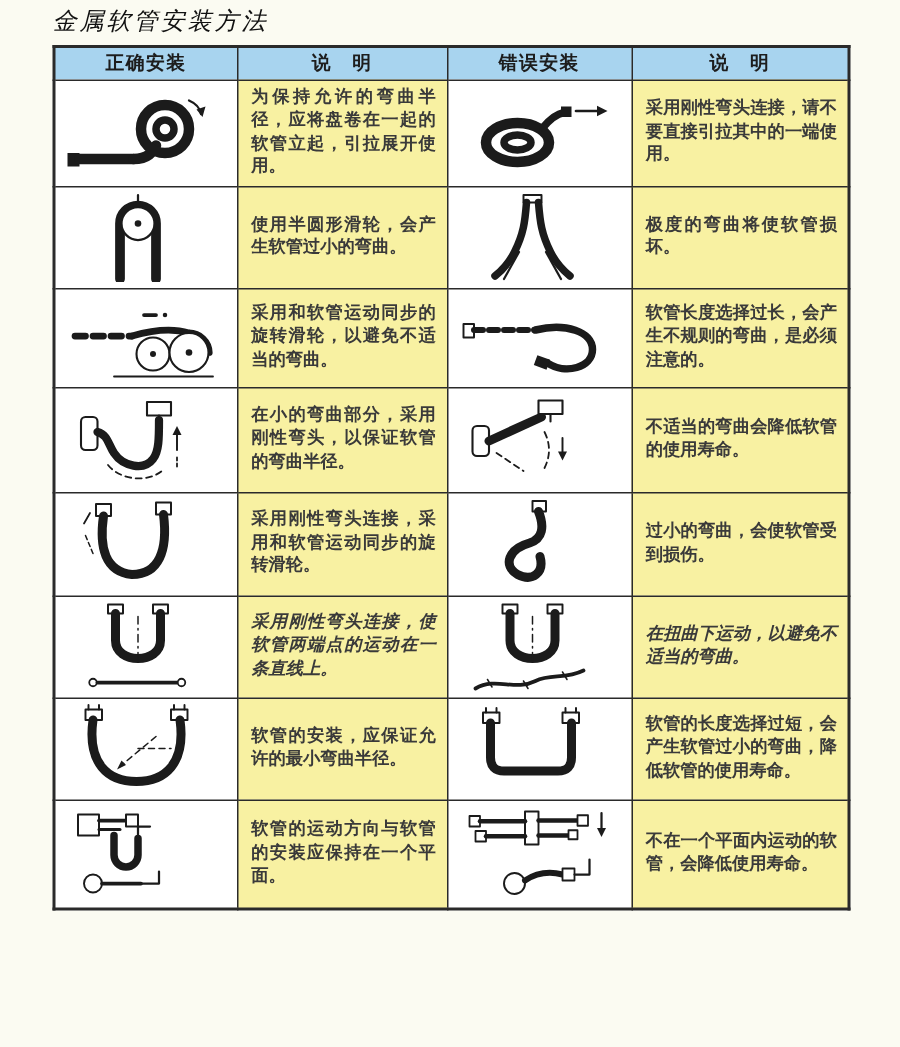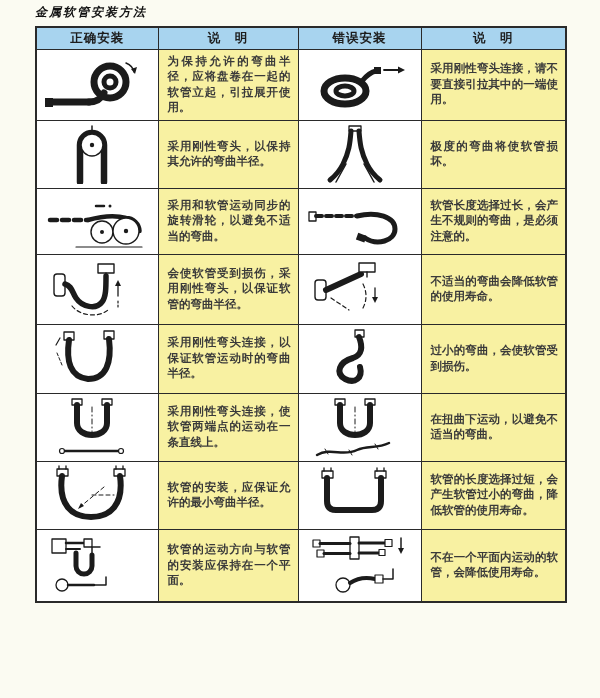--- a/index.html
+++ b/index.html
@@ -14,22 +14,22 @@
   *{box-sizing:border-box;margin:0;padding:0;}
   html,body{width:600px;}
   body{
     background:var(--page-bg);
     font-family:"Liberation Sans", sans-serif;
     height:698px;
     overflow:hidden;
   }
   .page-title{
     margin:4px 0 5px 35px;
-    font-size:12px;
-    font-weight:bold;
+    font-size:16px;
+    font-weight:normal;
     font-style:italic;
     letter-spacing:2px;
     color:#111;
     font-family:"DejaVu Serif", serif;
   }
   table.main{
     margin-left:35px;
     width:530px;
     border-collapse:collapse;
     border:2px solid var(--border);
@@ -57,21 +57,21 @@
     background:var(--desc-bg);
     font-size:11.5px;
     font-weight:bold;
     line-height:1.34;
     color:var(--text);
     vertical-align:middle;
     padding:4px 7px 4px 9px;
     text-align:justify;
   }
   tr.r1{height:71px;} tr.r2{height:68px;} tr.r3{height:66px;margin-left:24px;}
-  tr.r4{height:70px;} tr.r5{height:69px;} tr.r6{height:68px;}
+  tr.r4{height:70px;} tr.r5{height:69px;} tr.r6{height:68px;font-style:italic;}
   tr.r7{height:71px;} tr.r8{height:68px;} tr.r9{height:73px;margin-left:12px;}
   svg.ill{display:block;margin:0 auto;}
   svg.ill *{stroke-linecap:round;stroke-linejoin:round;}
 </style>
 </head>
 <body>
 
 <div class="page-title">金属软管安装方法</div>
 
 <table class="main">
@@ -118,21 +118,21 @@
 
   <tr class="r2">
     <td class="img">
       <svg class="ill" width="112" height="60" viewBox="0 0 110 60" fill="none" stroke="#1b1b1b">
         <path d="M50 2 V9" stroke-width="1.5"></path>
         <path d="M38 58 V21 A12 12 0 0 1 62 21 V58" stroke-width="6.5"></path>
         <circle cx="50" cy="21" r="11" stroke-width="1.5" fill="#ffffff"></circle>
         <circle cx="50" cy="21" r="2.2" fill="#1b1b1b" stroke="none"></circle>
       </svg>
     </td>
-    <td class="desc">采用刚性弯头，以保持其允许的弯曲半径。</td>
+    <td class="desc">使用半圆形滑轮，会产生软管过小的弯曲。</td>
     <td class="img">
       <svg class="ill" width="112" height="60" viewBox="0 0 110 60" fill="none" stroke="#1b1b1b">
         <rect x="44" y="2" width="12" height="5" stroke-width="1.3" fill="#ffffff"></rect>
         <path d="M46 7 C45 20 44 28 38 40 C35 46 30 52 25 56" stroke-width="5"></path>
         <path d="M54 7 C55 20 56 28 62 40 C65 46 70 52 75 56" stroke-width="5"></path>
         <path d="M41 40 L31 58" stroke-width="1.5"></path>
         <path d="M59 40 L69 58" stroke-width="1.5"></path>
       </svg>
     </td>
     <td class="desc">极度的弯曲将使软管损坏。</td>
@@ -170,21 +170,21 @@
         <rect x="12" y="16" width="11" height="22" rx="3" stroke-width="1.4" fill="#ffffff"></rect>
         <path d="M23 26 C30 28 30 34 34 40 C40 49 54 52 60 44 C64 39 64 30 64 18" stroke-width="5.5"></path>
         <rect x="56" y="6" width="16" height="9" stroke-width="1.4" fill="#ffffff"></rect>
         <path d="M64 15 V20" stroke-width="1.4"></path>
         <path d="M30 48 C38 58 56 60 66 52" stroke-width="1.2" stroke-dasharray="4 3"></path>
         <path d="M76 38 V25" stroke-width="1.3"></path>
         <polygon points="76,22 73,28 79,28" fill="#1b1b1b" stroke="none"></polygon>
         <path d="M76 43 v8" stroke-width="1.2" stroke-dasharray="2 2"></path>
       </svg>
     </td>
-    <td class="desc">会使软管受到损伤，采用刚性弯头，以保证软管的弯曲半径。</td>
+    <td class="desc">在小的弯曲部分，采用刚性弯头，以保证软管的弯曲半径。</td>
     <td class="img">
       <svg class="ill" width="112" height="62" viewBox="0 0 110 62" fill="none" stroke="#1b1b1b">
         <rect x="10" y="22" width="11" height="20" rx="3" stroke-width="1.4" fill="#ffffff"></rect>
         <path d="M21 32 L56 16" stroke-width="6"></path>
         <rect x="54" y="5" width="16" height="9" stroke-width="1.4" fill="#ffffff"></rect>
         <path d="M62 14 V19" stroke-width="1.4"></path>
         <path d="M26 40 L44 52" stroke-width="1.2" stroke-dasharray="4 3"></path>
         <path d="M58 26 C62 34 62 42 58 50" stroke-width="1.2" stroke-dasharray="4 3"></path>
         <path d="M70 30 V42" stroke-width="1.3"></path>
         <polygon points="70,45 67,39 73,39" fill="#1b1b1b" stroke="none"></polygon>
@@ -196,21 +196,21 @@
   <tr class="r5">
     <td class="img">
       <svg class="ill" width="112" height="60" viewBox="0 0 110 60" fill="none" stroke="#1b1b1b">
         <rect x="22" y="3" width="10" height="8" stroke-width="1.3" fill="#ffffff"></rect>
         <rect x="62" y="2" width="10" height="8" stroke-width="1.3" fill="#ffffff"></rect>
         <path d="M27 11 C24 32 28 48 46 50 C64 50 70 34 67 10" stroke-width="6"></path>
         <path d="M14 16 l4 -7" stroke-width="1.2"></path>
         <path d="M15 24 l5 12" stroke-width="1" stroke-dasharray="3 2"></path>
       </svg>
     </td>
-    <td class="desc">采用刚性弯头连接，以保证软管运动时的弯曲半径。</td>
+    <td class="desc">采用刚性弯头连接，采用和软管运动同步的旋转滑轮。</td>
     <td class="img">
       <svg class="ill" width="112" height="60" viewBox="0 0 110 60" fill="none" stroke="#1b1b1b">
         <rect x="50" y="1" width="9" height="7" stroke-width="1.3" fill="#ffffff"></rect>
         <path d="M54 8 C58 18 57 26 48 29 C34 33 30 44 40 50 C50 55 58 49 55 38" stroke-width="6"></path>
       </svg>
     </td>
     <td class="desc">过小的弯曲，会使软管受到损伤。</td>
   </tr>
 
   <tr class="r6">

